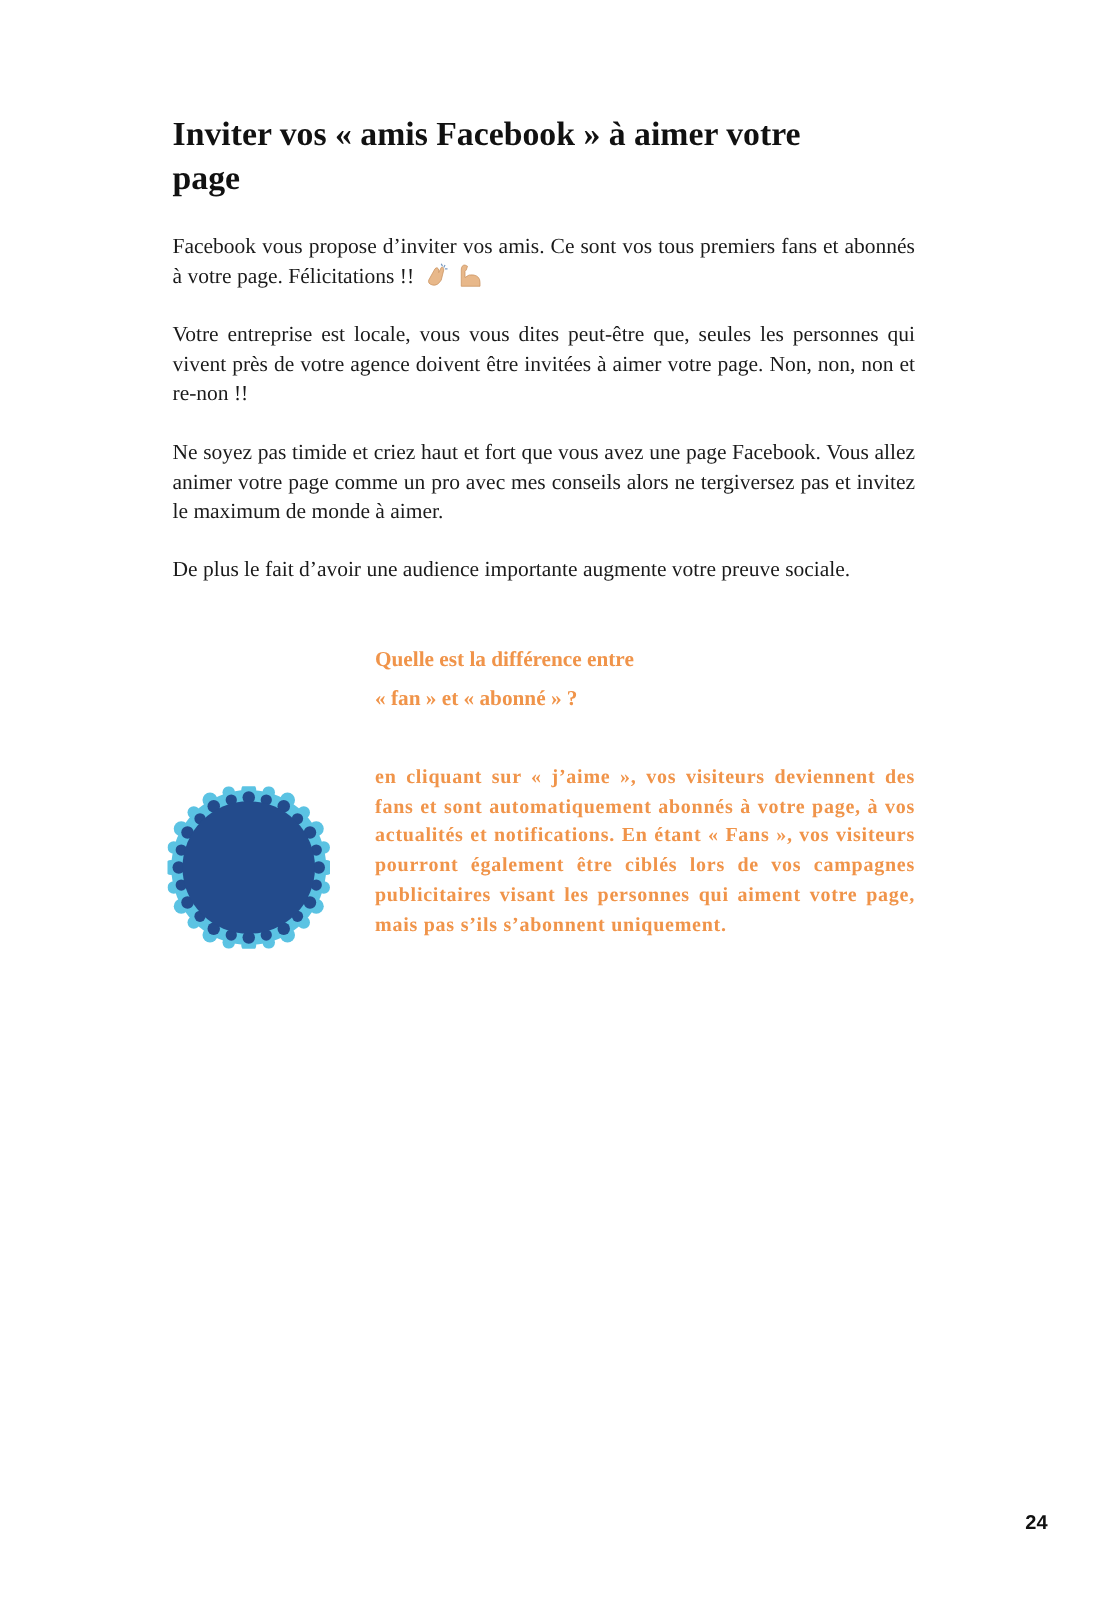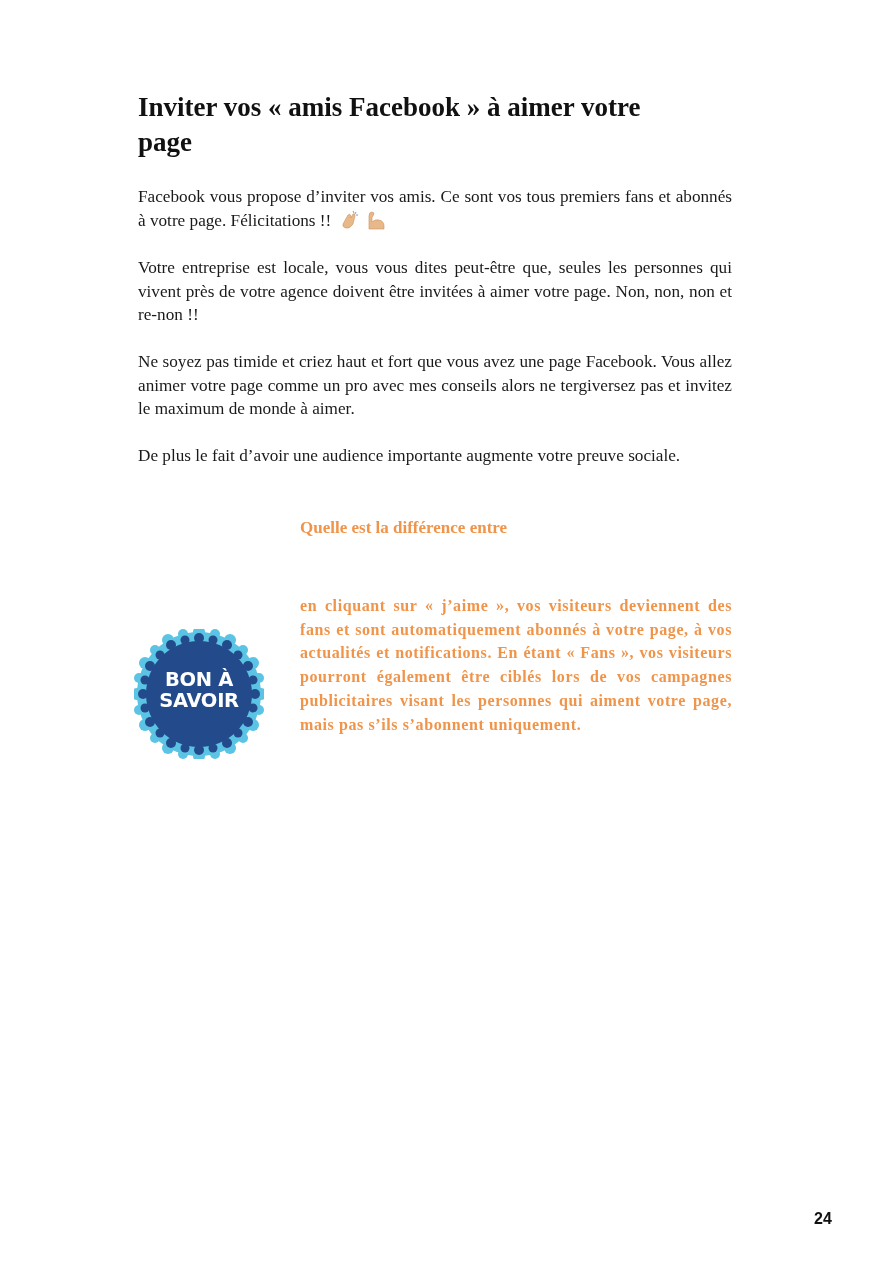--- a/index.html
+++ b/index.html
@@ -24,30 +24,30 @@
       position: absolute; left: 300px; top: 512px; width: 440px; margin: 0;
       font-family: "Liberation Serif", "DejaVu Serif", serif; font-weight: bold;
       font-size: 17px; line-height: 31px; color: #f0944a;
     }
     .callout-text {
       position: absolute; left: 300px; width: 432px; margin: 0;
       font-family: "Liberation Serif", "DejaVu Serif", serif; font-weight: bold;
       font-size: 16px; line-height: 23.7px; color: #f0944a; text-align: justify;
       letter-spacing: 0.6px;
     }
-    .c1 { top: 594px; }
+    .c1 { top: 610px; }
     .c2 { top: 806px; }
     .badge { position: absolute; left: 134px; top: 629px; width: 130px; height: 130px; }
     .badge-text {
       position: absolute; left: 0; top: 40px; width: 130px; text-align: center;
       font-family: "DejaVu Sans", "Liberation Sans", sans-serif; font-weight: bold;
       color: #ffffff; font-size: 19.5px; line-height: 21px; letter-spacing: -0.3px;
     }
     .page-number {
-      position: absolute; left: 808px; top: 1210px; width: 30px; text-align: center;
+      position: absolute; left: 808px; top: 1210px; width: 30px; text-align: right;
       font-family: "Liberation Sans", "DejaVu Sans", sans-serif; font-weight: bold;
       font-size: 16px; color: #111;
     }
   </style>
 </head>
 <body>
 
 <div class="page">
 
   <h1 class="title">Inviter vos « amis Facebook » à aimer votre page</h1>
@@ -120,27 +120,24 @@
           <circle cx="79" cy="119" r="4.5"></circle>
         <circle cx="51" cy="119" r="4.5"></circle>
           <circle cx="26" cy="104" r="4.5"></circle>
           <circle cx="11" cy="79" r="4.5"></circle>
         <circle cx="11" cy="51" r="4.5"></circle>
           <circle cx="26" cy="26" r="4.5"></circle>
           <circle cx="51" cy="11" r="4.5"></circle>
       </g>
       <circle cx="65" cy="65" r="53" fill="#234b8c"></circle>
     </svg>
-    <div class="badge-text">
-      <div>BON À</div>
-      <div>SAVOIR</div>
-    </div>
   </div>
 
   <h2 class="callout-title">
     <span>Quelle est la différence entre</span><br>
+    <span>« fan » et « abonné » ?</span>
   </h2>
 
   <p class="callout-text c1">en cliquant sur « j’aime », vos visiteurs deviennent des fans et sont automatiquement abonnés à votre page, à vos actualités et notifications. En étant « Fans », vos visiteurs pourront également être ciblés lors de vos campagnes publicitaires visant les personnes qui aiment votre page, mais pas s’ils s’abonnent uniquement.</p>
 
 
   <div class="page-number">24</div>
 </div>
 
 </body></html>

